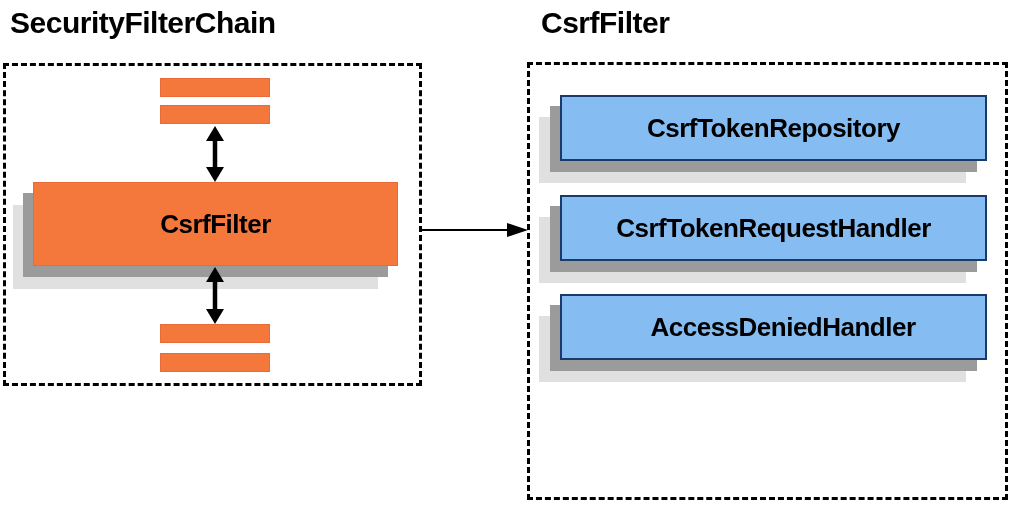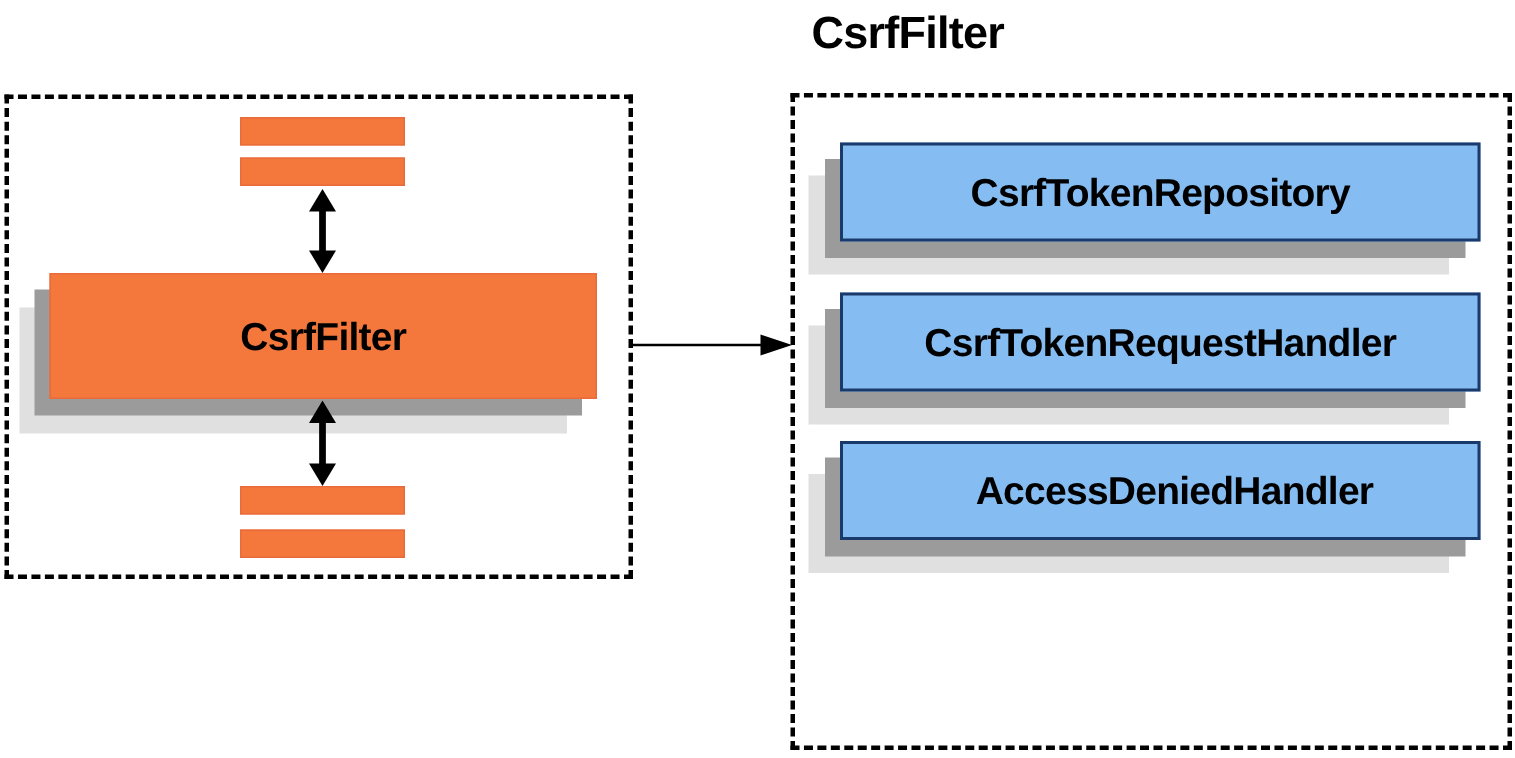--- a/index.html
+++ b/index.html
@@ -67,20 +67,21 @@
   }
   .arrow{position:absolute;display:block;}
   svg .shaft{stroke:var(--line);}
   svg .head{fill:var(--line);}
 </style>
 </head>
 <body>
 
 <div class="stage">
 
+  <div class="panel-title" style="left:10px;top:6px;">SecurityFilterChain</div>
   <div class="panel-title" style="left:541px;top:6px;">CsrfFilter</div>
 
   <div class="dashed-panel" style="left:3px;top:63px;width:419px;height:323px;"></div>
 
   <div class="bar" style="left:160px;top:78px;"></div>
   <div class="bar" style="left:160px;top:105px;"></div>
 
   <svg class="arrow" style="left:203px;top:126px;" width="24" height="56" viewBox="0 0 24 56">
     <line class="shaft" x1="12" y1="13" x2="12" y2="43" stroke-width="4.5"></line>
     <polygon class="head" points="12,0 21,15 3,15"></polygon>

